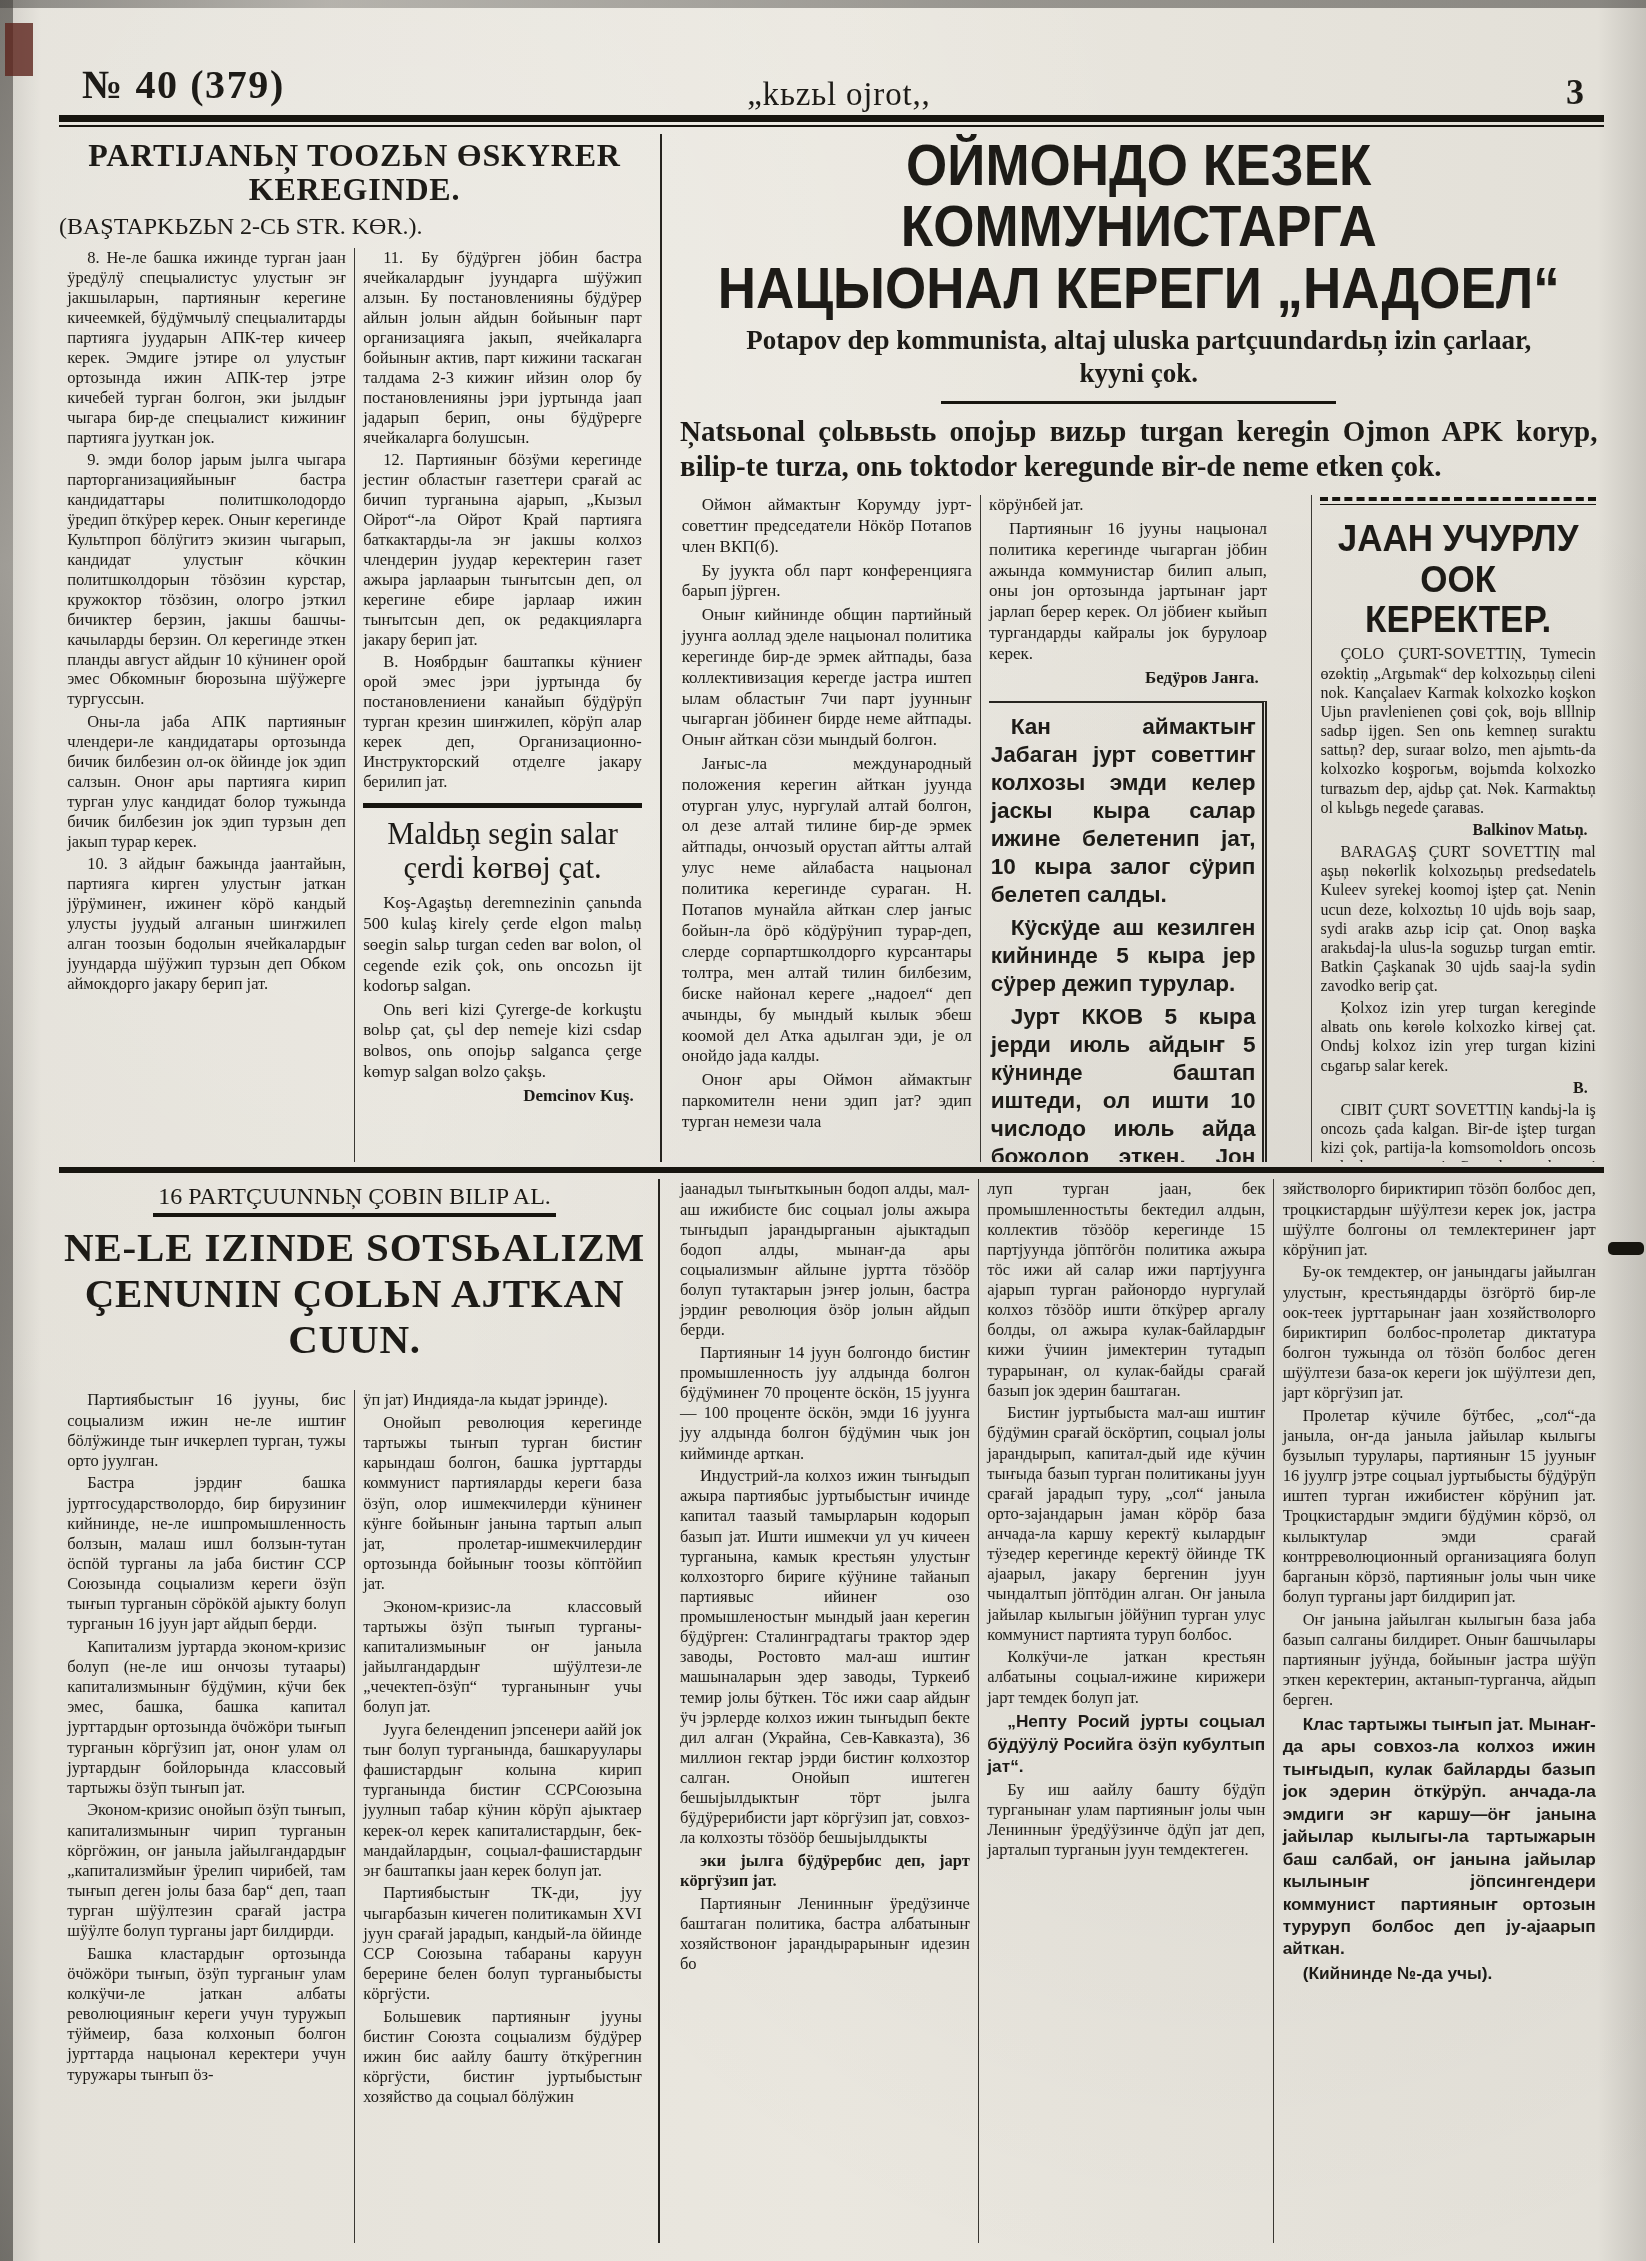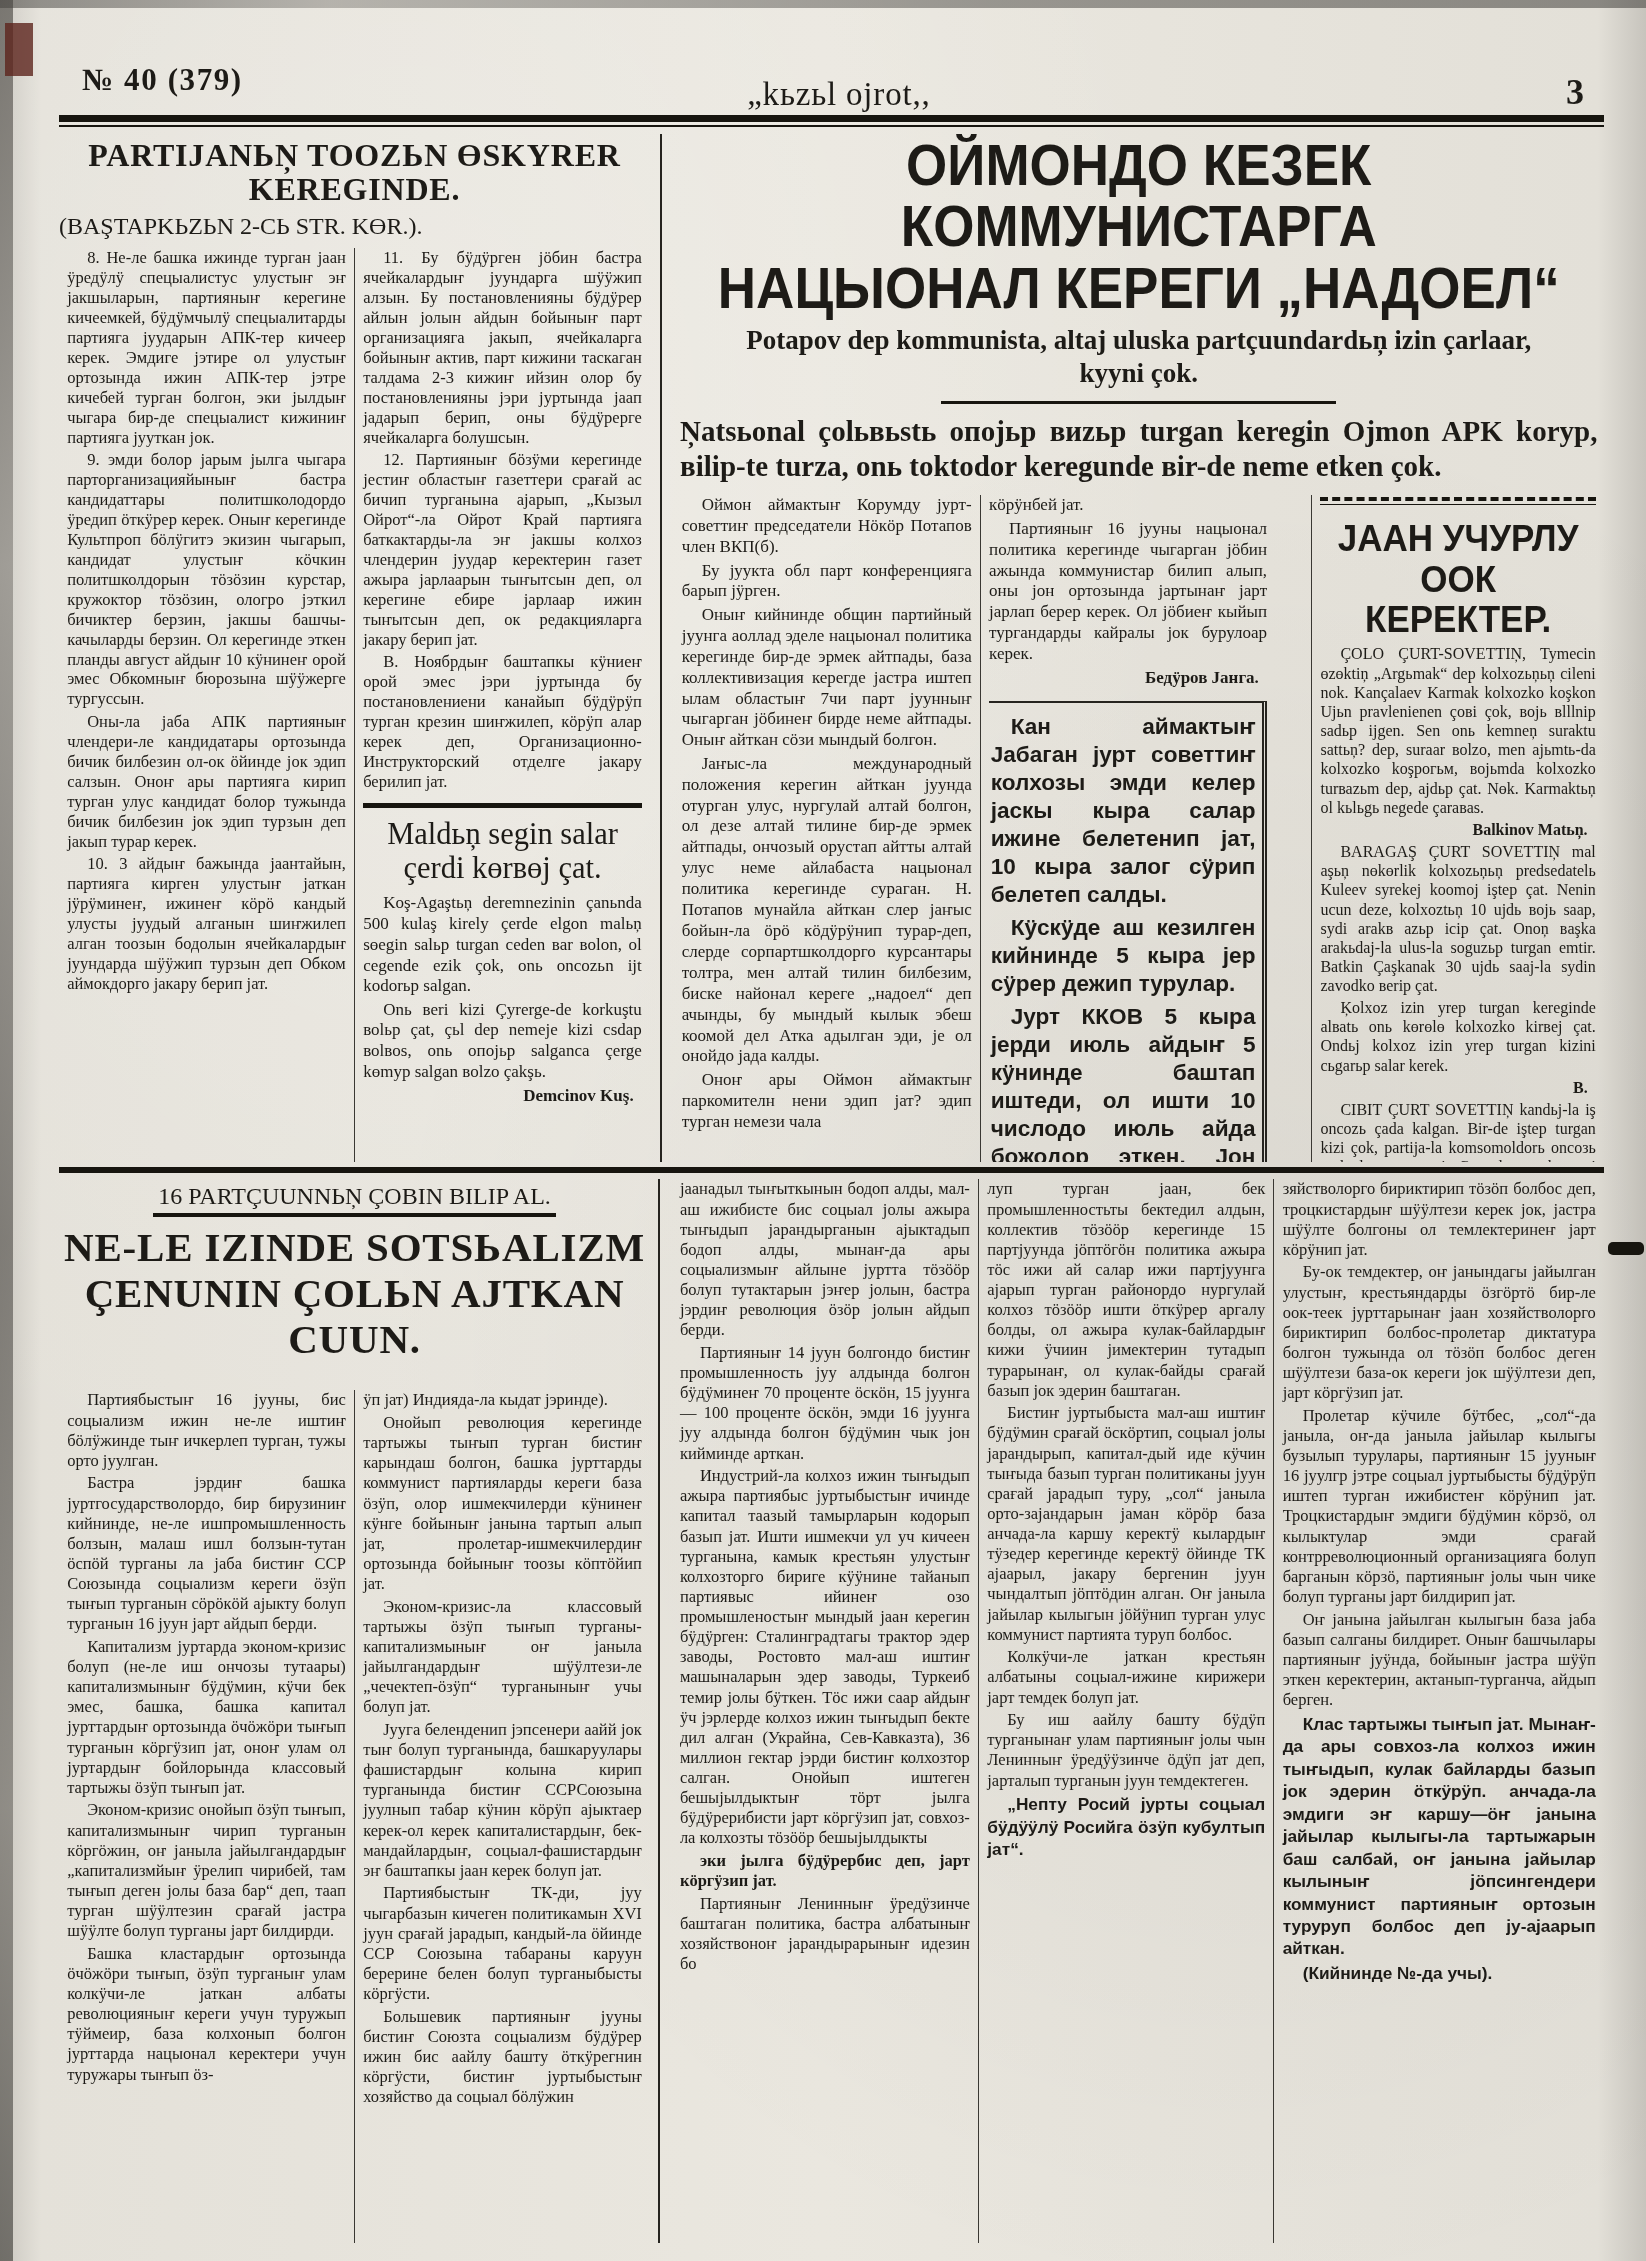--- a/index.html
+++ b/index.html
@@ -7,21 +7,21 @@
     font-family:"Liberation Serif", serif;
     background:
       radial-gradient(ellipse at 25% 20%, rgba(255,255,255,0.25), transparent 45%),
       radial-gradient(ellipse at 75% 60%, rgba(0,0,0,0.05), transparent 50%),
       linear-gradient(90deg,#c9c6bf 0,#e4e1d9 2.5%,#eae7df 50%,#e3e0d8 97%,#c6c3bc 100%);}
   .artifact{position:absolute;}
   .inner{position:absolute;left:59px;right:43px;top:64px;bottom:25px;}
 
   
   .masthead{position:relative;height:51px;}
-  .issue{position:absolute;left:23px;bottom:17px;font-weight:bold;font-size:31px;letter-spacing:1.6px;}
+  .issue{position:absolute;left:23px;bottom:7px;font-weight:bold;font-size:40px;letter-spacing:1.6px;}
   .nameplate{position:absolute;left:50%;transform:translateX(-46%);bottom:1.6px;font-size:33px;letter-spacing:0.8px;}
   .pageno{position:absolute;right:20px;bottom:1.6px;font-weight:bold;font-size:36px;}
   .rule-heavy{height:7.4px;background:#17150f;}
   .rule-thin{height:2.5px;background:#17150f;margin-top:2.5px;}
 
   
   .para{margin:0 0 2.5px;text-indent:20px;text-align:justify;}
   .para.bold{font-weight:bold;}
   .para.byline{text-align:right;font-weight:bold;text-indent:0;padding-right:8.2px;margin-top:3.3px;}
   .para.noindent{text-indent:0;}
@@ -207,22 +207,22 @@
             <p class="para noindent">јаанадыл тыҥыткынын бодоп алды, мал-аш ижибисте бис соцыал јолы ажыра тыҥыдып јарандырганын ајыктадып бодоп алды, мынаҥ-да ары соцыализмыҥ айлыне јуртта тӧзӧӧр болуп тутактарын јэҥер јолын, бастра јэрдиҥ революция ӧзӧр јолын айдып берди.</p>
             <p class="para">Партияныҥ 14 јуун болгондо бистиҥ промышленность јуу алдында болгон бӱдӱминеҥ 70 проценте ӧскӧн, 15 јуунга— 100 проценте ӧскӧн, эмди 16 јуунга јуу алдында болгон бӱдӱмин чык јон кийминде арткан.</p>
             <p class="para">Индустрий-ла колхоз ижин тыҥыдып ажыра партиябыс јуртыбыстыҥ ичинде капитал таазый тамырларын кодорып базып јат. Ишти ишмекчи ул уч кичеен турганына, камык крестьян улустыҥ колхозторго бириге кӱӱнине тайанып партиявыс ийинеҥ озо промышленостыҥ мындый јаан керегин бӱдӱрген: Сталинградтагы трактор эдер заводы, Ростовто мал-аш иштиҥ машыналарын эдер заводы, Туркеиб темир јолы бӱткен. Тӧс ижи саар айдыҥ ӱч јэрлерде колхоз ижин тыҥыдып бекте дил алган (Украйна, Сев-Кавказта), 36 миллион гектар јэрди бистиҥ колхозтор салган. Онойып иштеген бешыјылдыктыҥ тӧрт јылга бӱдӱрерибисти јарт кӧргӱзип јат, совхоз-ла колхозты тӧзӧӧр бешыјылдыкты</p>
             <p class="para bold">эки јылга бӱдӱрербис деп, јарт кӧргӱзип јат.</p>
             <p class="para">Партияныҥ Ленинныҥ ӱредӱзинче баштаган политика, бастра албатыныҥ хозяйствоноҥ јарандырарыныҥ идезин бо</p>
           </div>
         <div class="bcol bcol-4">
             <p class="para noindent">луп турган јаан, бек промышленностьты бектедил алдын, коллектив тӧзӧӧр керегинде 15 партјуунда јӧптӧгӧн политика ажыра тӧс ижи ай салар ижи партјуунга ајарып турган районордо нургулай колхоз тӧзӧӧр ишти ӧткӱрер аргалу болды, ол ажыра кулак-байлардыҥ кижи ӱчиин јимектерин тутадып турарынаҥ, ол кулак-байды срағай базып јок эдерин баштаган.</p>
             <p class="para">Бистиҥ јуртыбыста мал-аш иштиҥ бӱдӱмин срағай ӧскӧртип, соцыал јолы јарандырып, капитал-дый иде кӱчин тыҥыда базып турган политиканы јуун срағай јарадып туру, „сол“ јаныла орто-зајандарын јаман кӧрӧр база анчада-ла каршу керектӱ кылардыҥ тӱзедер керегинде керектӱ ӧйинде ТК ајаарыл, јакару бергенин јуун чындалтып јӧптӧдин алган. Оҥ јаныла јайылар кылыгын јӧйӱнип турган улус коммунист партията туруп болбос.</p>
             <p class="para">Колкӱчи-ле јаткан крестьян албатыны соцыал-ижине кирижери јарт темдек болуп јат.</p>
+            <p class="para bold">„Непту Росий јурты соцыал бӱдӱӱлӱ Росийга ӧзӱп кубултып јат“.</p>
             <p class="para">Бу иш аайлу башту бӱдӱп турганынаҥ улам партияныҥ јолы чын Ленинныҥ ӱредӱӱзинче ӧдӱп јат деп, јарталып турганын јуун темдектеген.</p>
-            <p class="para bold">„Непту Росий јурты соцыал бӱдӱӱлӱ Росийга ӧзӱп кубултып јат“.</p>
           </div>
         <div class="bcol bcol-5">
             <p class="para noindent">зяйстволорго бириктирип тӧзӧп болбос деп, троцкистардыҥ шӱӱлтези керек јок, јастра шӱӱлте болгоны ол темлектеринеҥ јарт кӧрӱнип јат.</p>
             <p class="para">Бу-ок темдектер, оҥ јанындагы јайылган улустыҥ, крестьяндарды ӧзгӧртӧ бир-ле оок-теек јурттарынаҥ јаан хозяйстволорго бириктирип болбос-пролетар диктатура болгон тужында ол тӧзӧп болбос деген шӱӱлтези база-ок кереги јок шӱӱлтези деп, јарт кӧргӱзип јат.</p>
             <p class="para">Пролетар кӱчиле бӱтбес, „сол“-да јаныла, оҥ-да јаныла јайылар кылыгы бузылып турулары, партияныҥ 15 јууныҥ 16 јуулгр јэтре соцыал јуртыбысты бӱдӱрӱп иштеп турган ижибистеҥ кӧрӱнип јат. Троцкистардыҥ эмдиги бӱдӱмин кӧрзӧ, ол кылыктулар эмди срағай контрреволюционный организацияга болуп барганын кӧрзӧ, партияныҥ јолы чын чике болуп турганы јарт билдирип јат.</p>
             <p class="para">Оҥ јанына јайылган кылыгын база јаба базып салганы билдирет. Оныҥ башчылары партияныҥ јуӱнда, бойыныҥ јастра шӱӱп эткен керектерин, актанып-турганча, айдып берген.</p>
             <p class="para bold">Клас тартыжы тыҥып јат. Мынаҥ-да ары совхоз-ла колхоз ижин тыҥыдып, кулак байларды базып јок эдерин ӧткӱрӱп. анчада-ла эмдиги эҥ каршу—ӧҥ јанына јайылар кылыгы-ла тартыжарын баш салбай, оҥ јанына јайылар кылыныҥ јӧпсингендери коммунист партияныҥ ортозын туруруп болбос деп ју-ајаарып айткан.</p>
             <p class="para bold">(Кийнинде №-да учы).</p>
           </div>
       </div>

